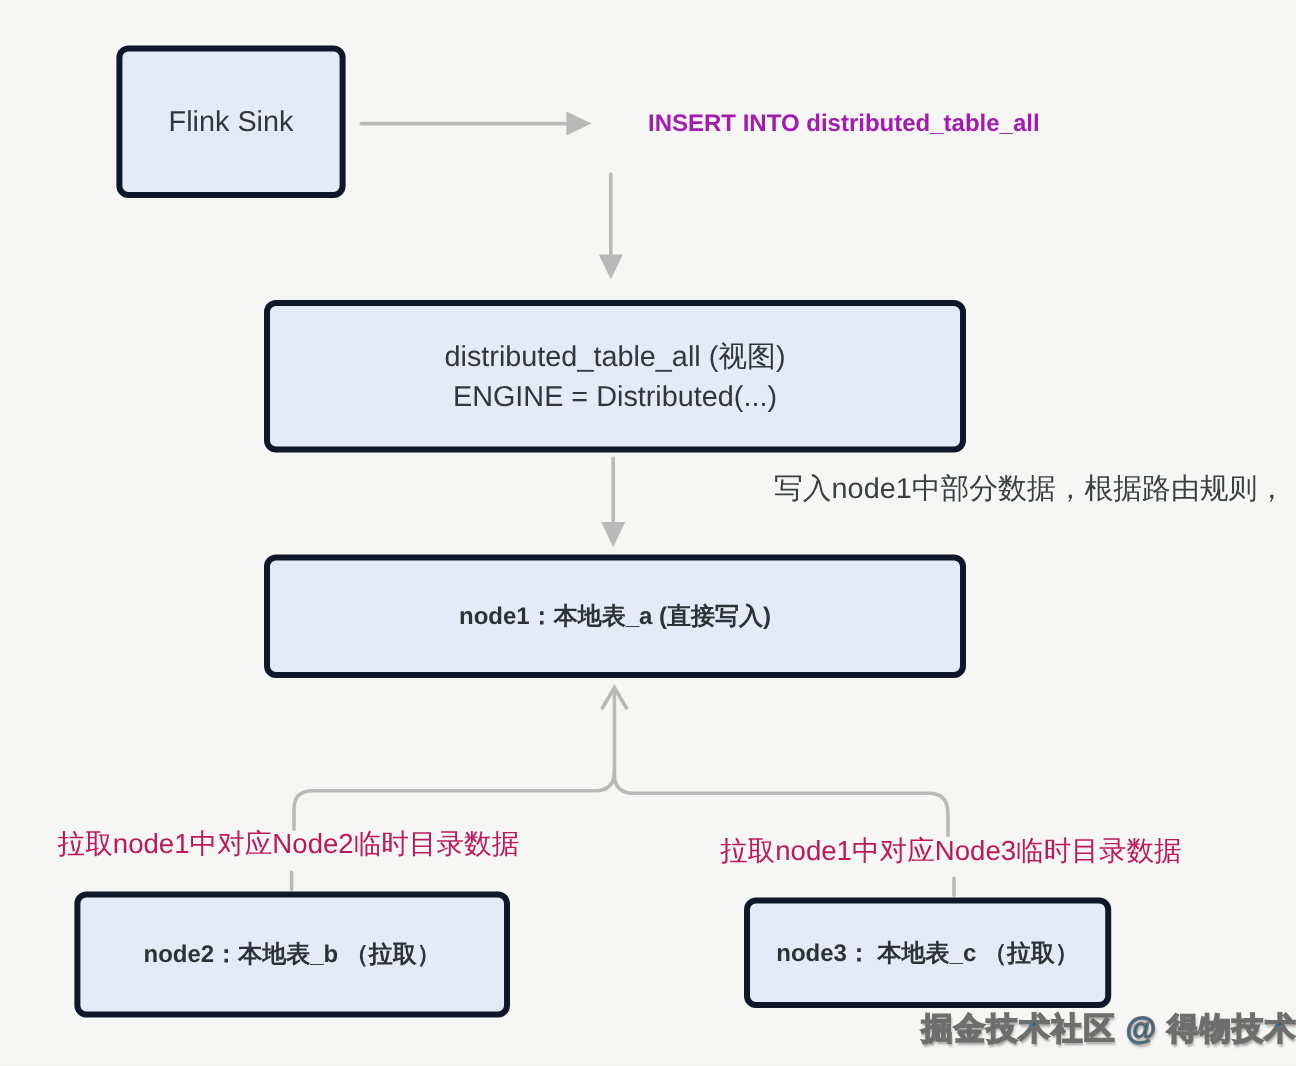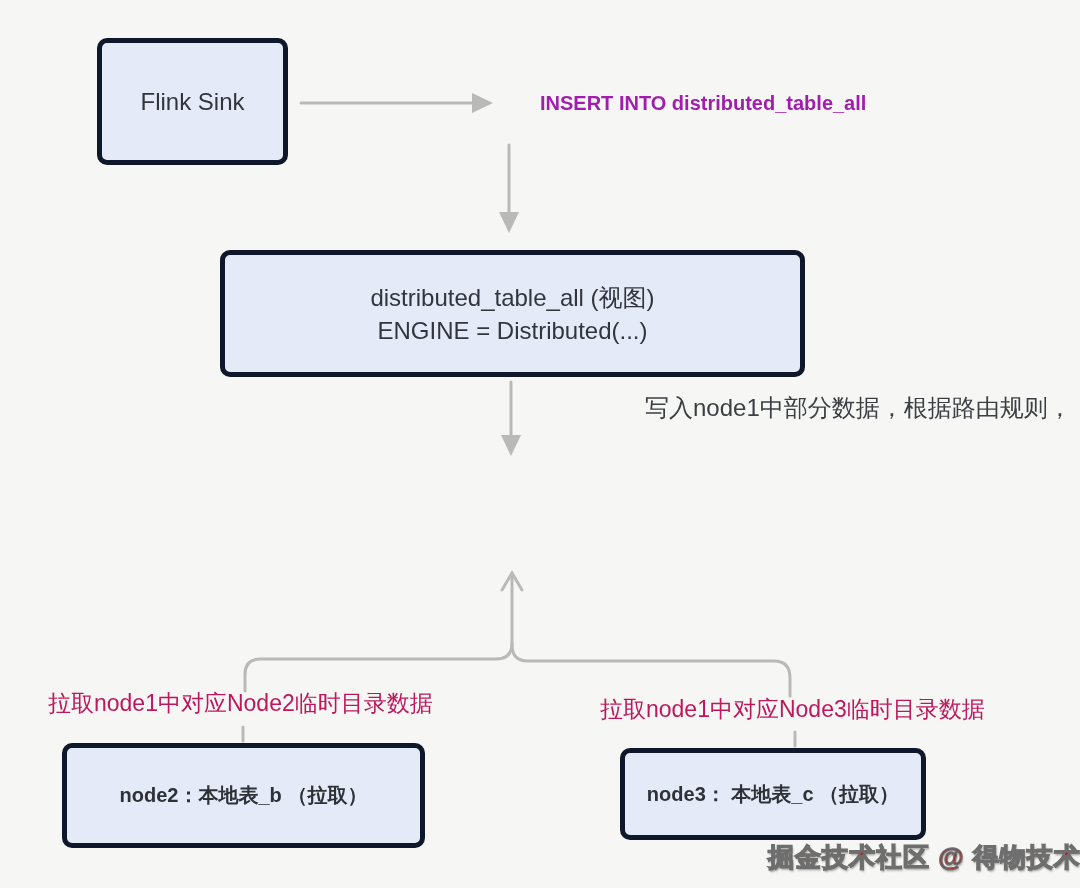--- a/index.html
+++ b/index.html
@@ -59,21 +59,21 @@
   }
   .pull-label{
     position:absolute;
     font-size:23px;color:#be185d;white-space:nowrap;
   }
   .pull-label-left{left:48px;top:688px;}
   .pull-label-right{left:600px;top:694px;}
   .watermark{
     position:absolute;left:768px;top:840px;
     font-size:26px;font-weight:bold;
-    color:#b91c1c;
+    color:#0369a1;
     -webkit-text-stroke:1.3px #6e6e6e;
     text-shadow:1px 2px 2px rgba(90,90,90,0.55);
     white-space:nowrap;
     letter-spacing:1px;
   }
 </style>
 </head>
 <body>
 
 <div class="canvas">
@@ -110,20 +110,23 @@
 
   <div class="node-box dist-box">
     <span class="line">distributed_table_all (视图)</span>
     <span class="line">ENGINE = Distributed(...)</span>
   </div>
 
   <div class="routing-note">
     <div>写入node1中部分数据，根据路由规则，</div>
   </div>
 
+  <div class="node-box node1-box">
+    <span class="bold-line">node1：本地表_a (直接写入)</span>
+  </div>
 
   <div class="pull-label pull-label-left">拉取node1中对应Node2临时目录数据</div>
   <div class="pull-label pull-label-right">拉取node1中对应Node3临时目录数据</div>
 
   <div class="node-box node2-box">
     <span class="bold-line">node2：本地表_b （拉取）</span>
   </div>
 
   <div class="node-box node3-box">
     <span class="bold-line">node3： 本地表_c （拉取）</span>

